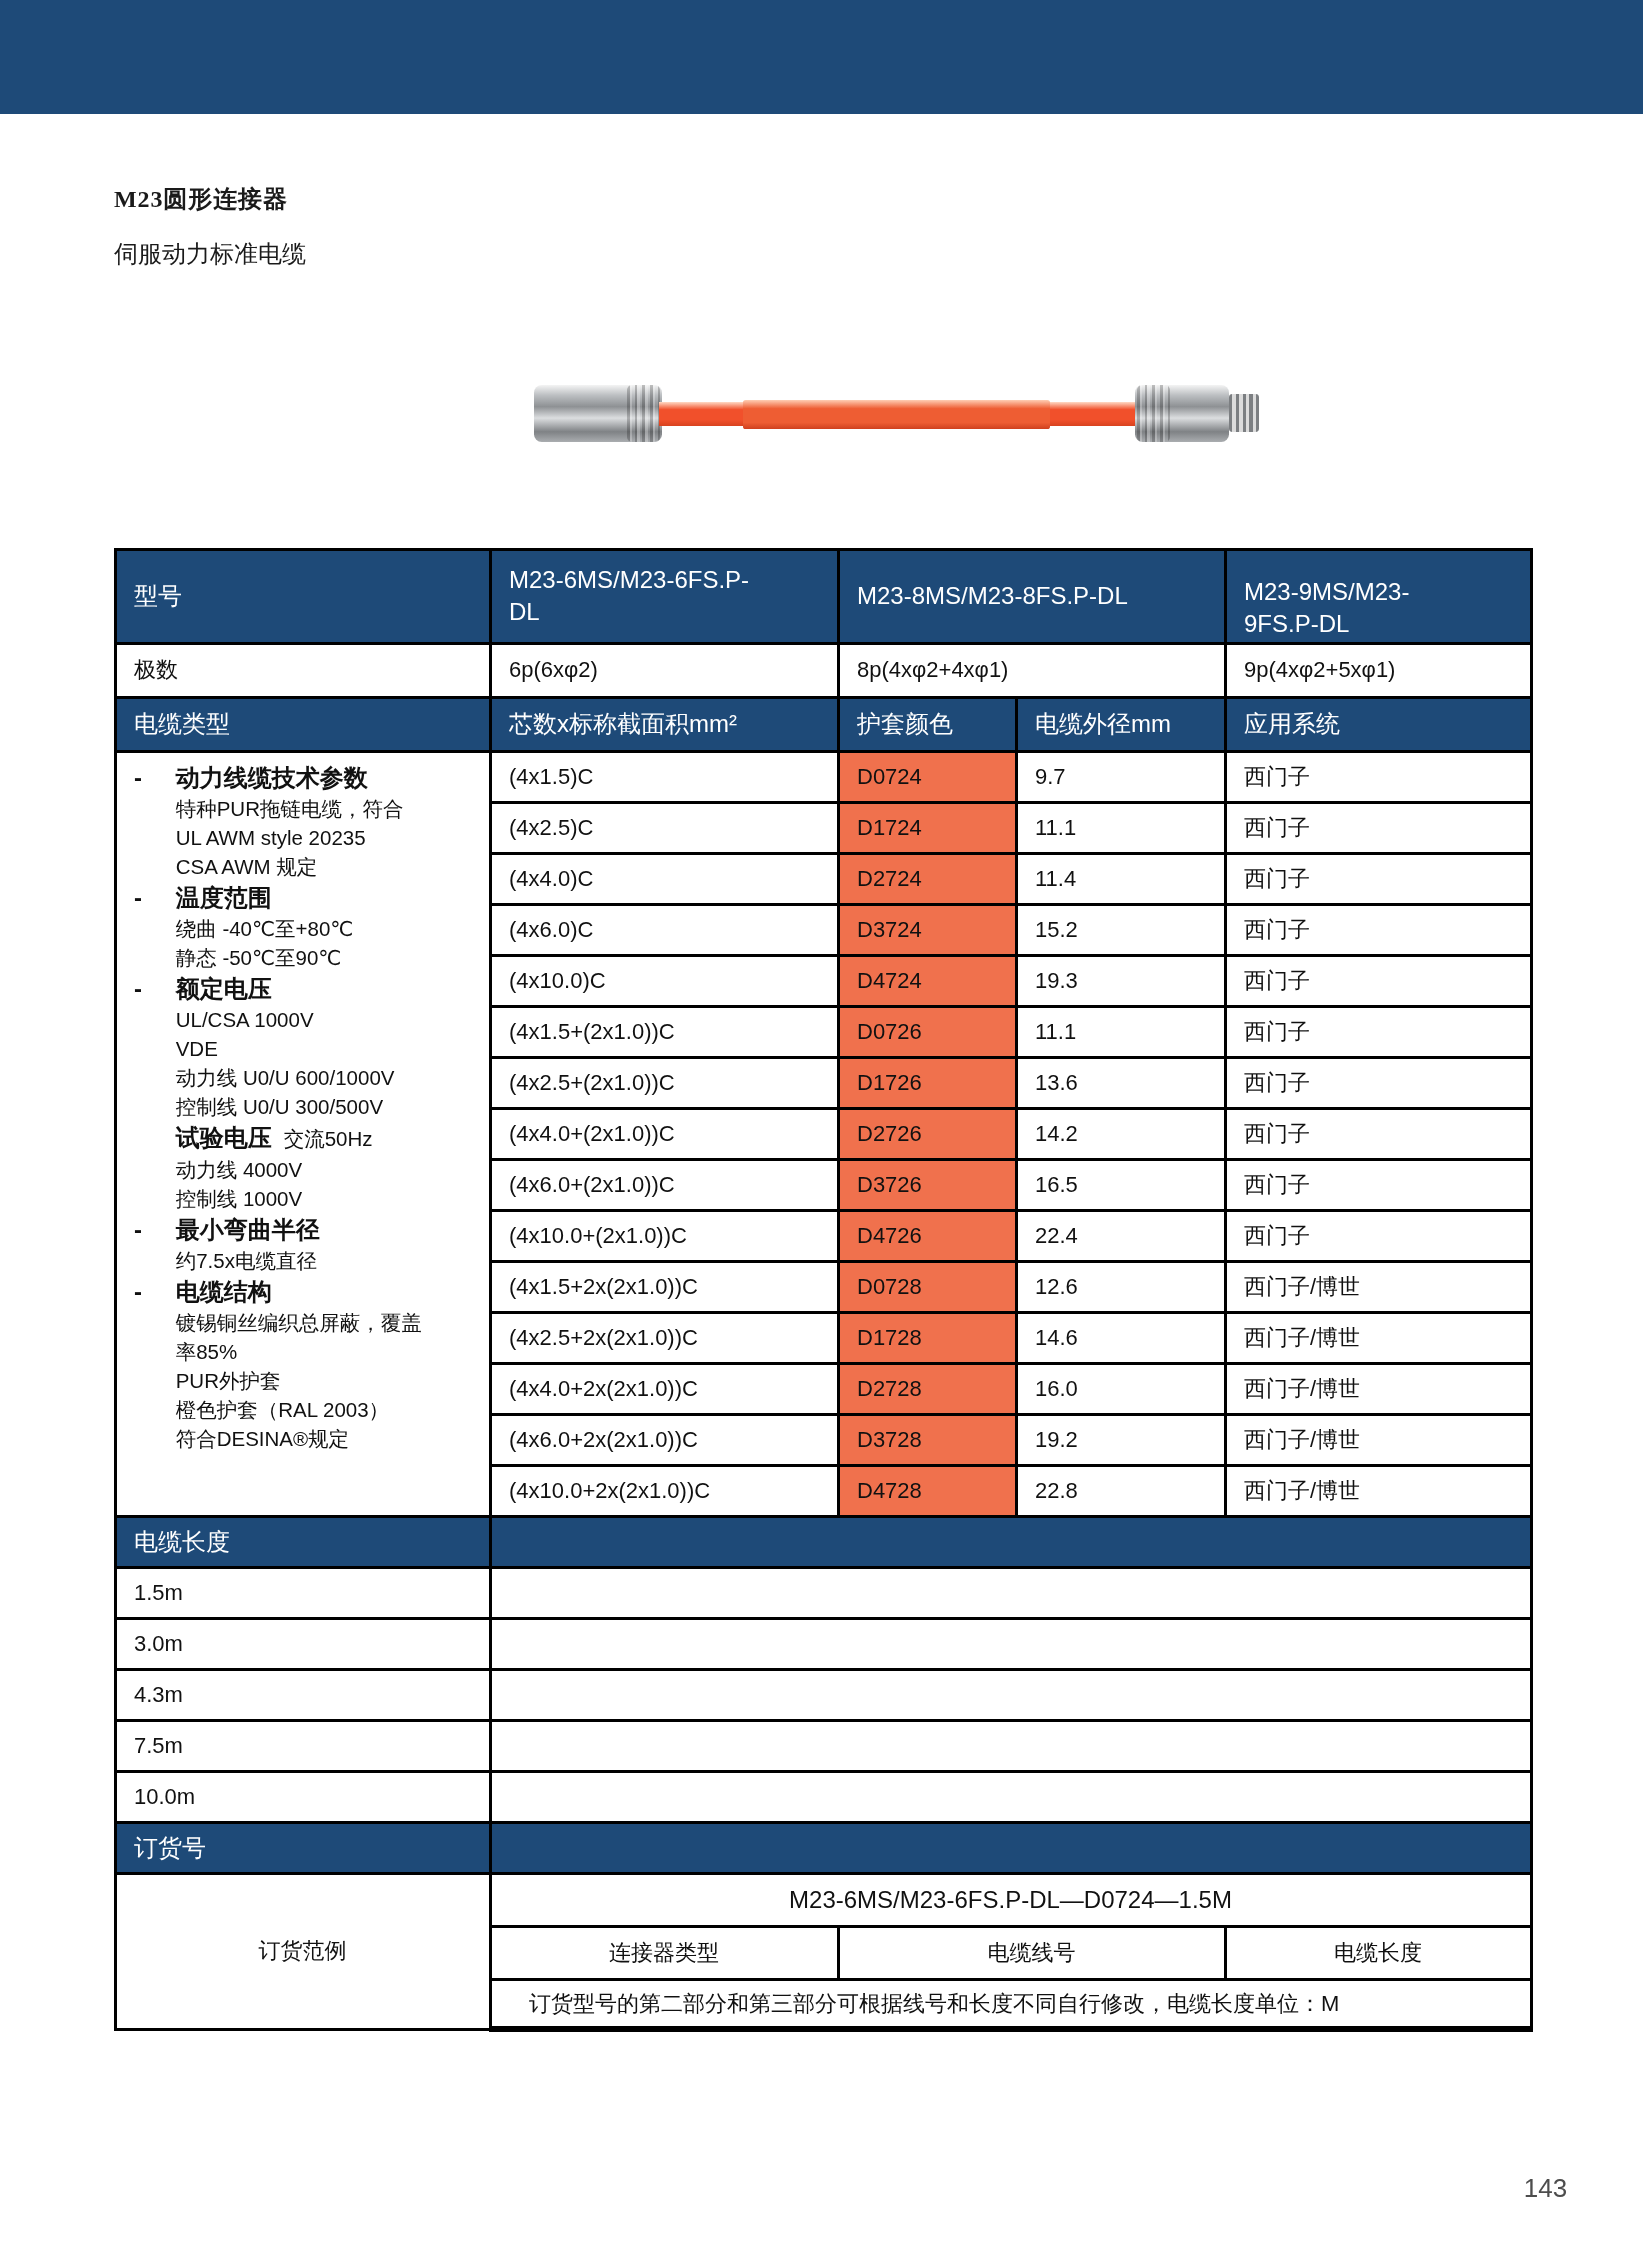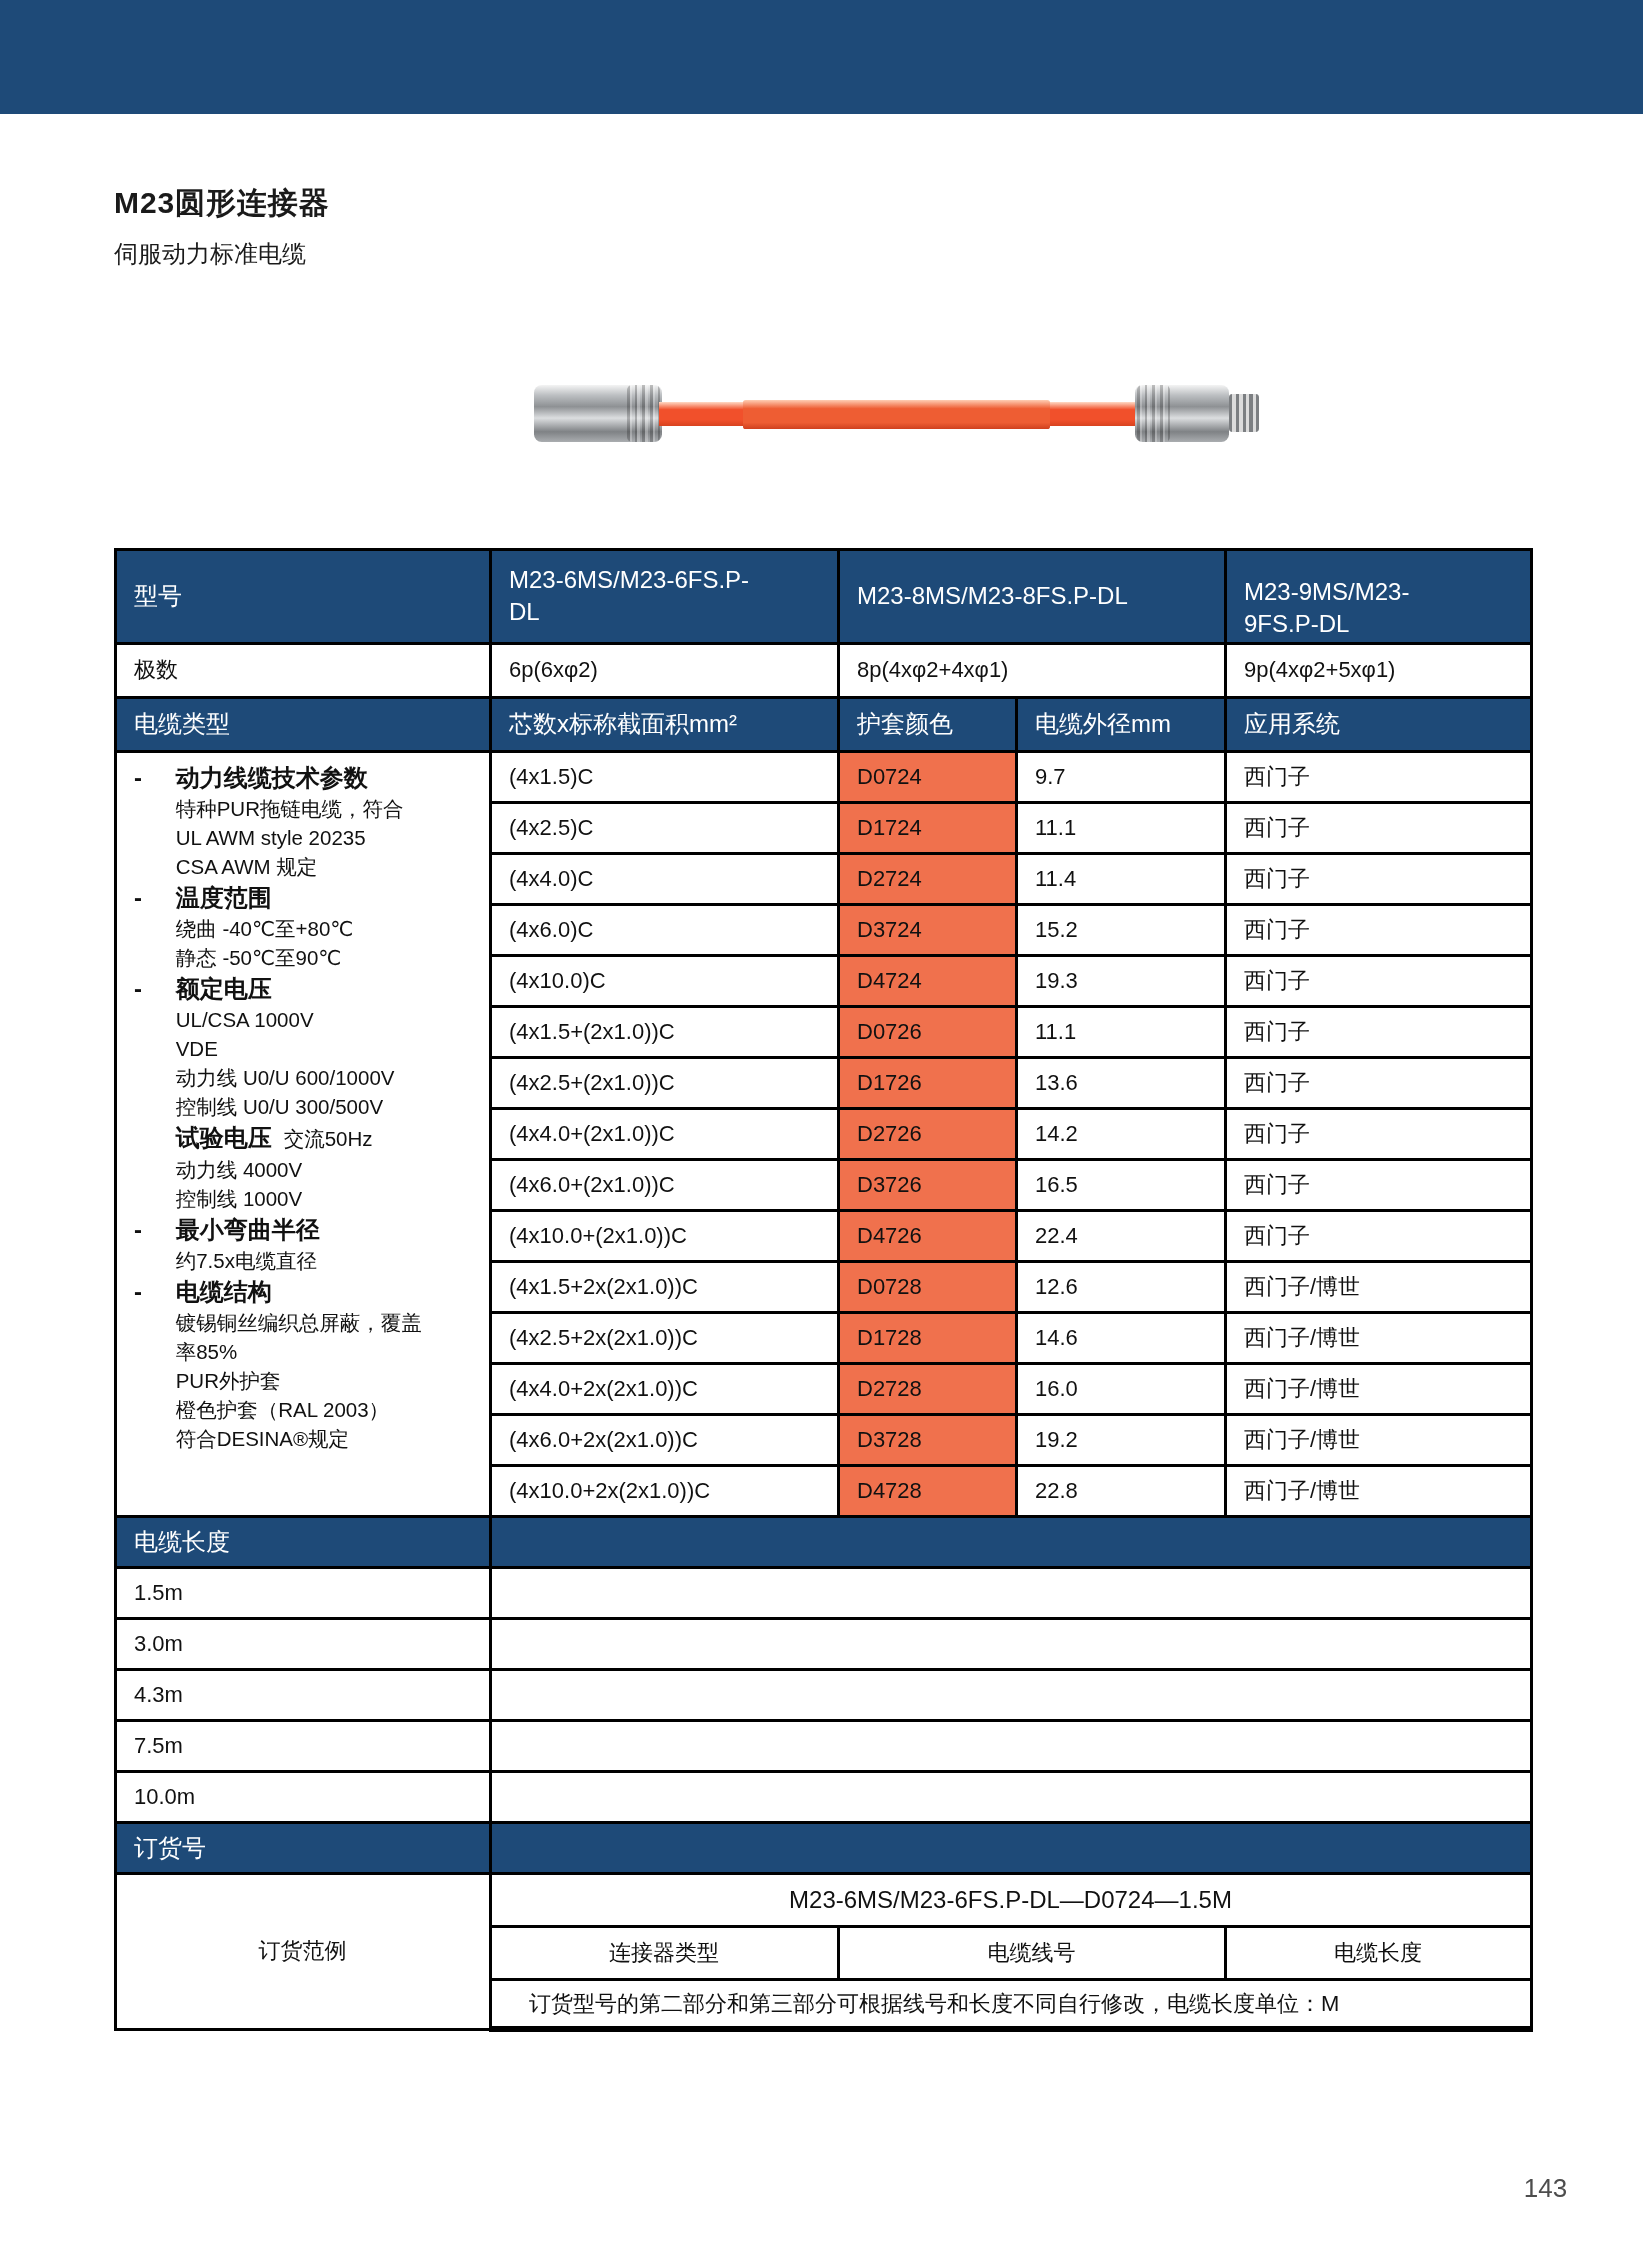--- a/index.html
+++ b/index.html
@@ -6,21 +6,21 @@
     --navy:#1E4A78;
     --orange-cell:#F0714D;
     --cable-orange:#F1502B;
   }
   html,body{margin:0;padding:0;}
   body{font-family:"Liberation Sans","DejaVu Sans",sans-serif;background:#fff;}
   .page{position:relative;width:1644px;height:2261px;background:#fff;overflow:hidden;}
 
   .top-band{position:absolute;left:0;top:0;width:1644px;height:114px;background:var(--navy);}
 
-  .title{position:absolute;left:114px;top:183px;margin:0;font-size:30px;font-weight:700;color:#1a1a1a;letter-spacing:0.9px;}
+  .title{position:absolute;left:114px;top:183px;margin:0;font-size:24px;font-weight:700;color:#1a1a1a;letter-spacing:0.9px;font-family:Liberation Serif, serif;}
   .subtitle{position:absolute;left:114px;top:238px;font-size:24px;color:#1a1a1a;}
 
   
   .photo{position:absolute;left:534px;top:385px;width:728px;height:62px;}
   .metal{position:absolute;background:linear-gradient(180deg,#f4f4f4 0%,#bcbfc2 18%,#8e9194 38%,#dcdee0 58%,#7f8285 82%,#aaadb0 100%);border-radius:7.7px;}
   .conn-l{left:0;top:0;width:128px;height:57px;}
   .conn-r{left:601px;top:0;width:94px;height:57px;}
   .ridges{position:absolute;top:0;height:100%;width:33px;background:repeating-linear-gradient(90deg,rgba(0,0,0,.22) 0 2.6px,rgba(255,255,255,.25) 2.6px 5.1px,rgba(0,0,0,0) 5.1px 7.7px);border-radius:5.1px;}
   .ridges.rl{right:1.7px;} .ridges.rr{left:1.7px;}
   .cable{position:absolute;left:125px;top:17px;width:481px;height:24px;background:linear-gradient(180deg,#ffd9c4 0%,var(--cable-orange) 32%,var(--cable-orange) 74%,#d8431f 100%);}

